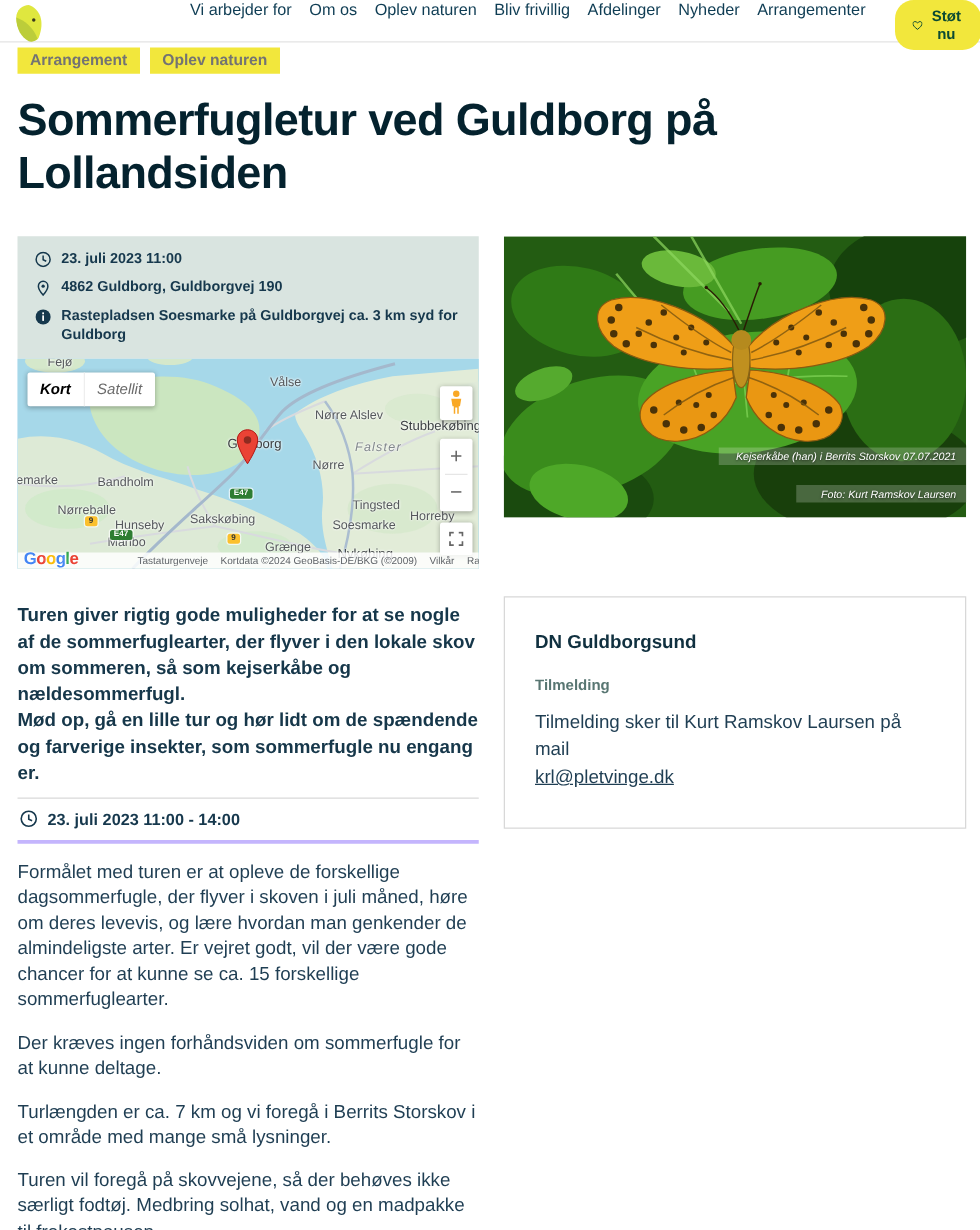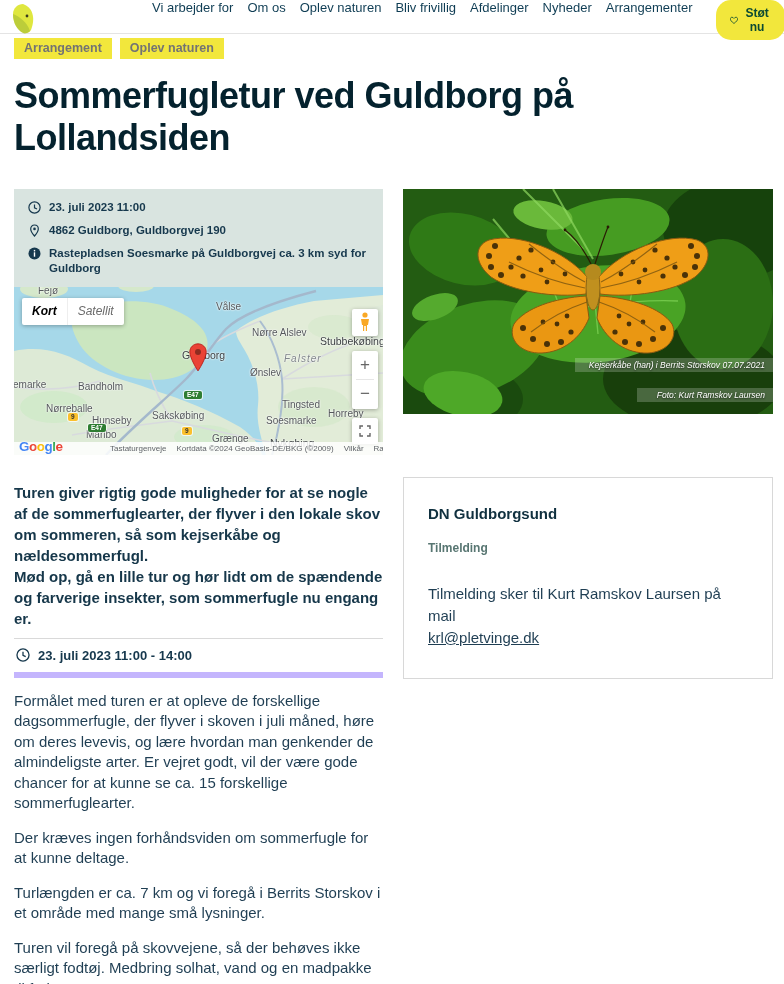--- a/index.html
+++ b/index.html
@@ -68,38 +68,38 @@
     background:rgba(255,255,255,.85); display:flex; align-items:center; gap:10px;
     padding-left:96px; font-size:8px; color:#5f6368; white-space:nowrap; }
   .map-attrib span { cursor:pointer; }
   .google-logo { position:absolute; left:5px; bottom:1px; font-size:13.5px;
     font-weight:700; letter-spacing:-0.5px;
     text-shadow:0 0 2px #fff, 0 0 3px #fff; cursor:pointer; }
   .g-blue{color:#4285F4}.g-red{color:#EA4335}.g-yellow{color:#FBBC05}.g-green{color:#34A853}
 
   
   .intro { margin-top:27px; font-size:15px; font-weight:700; line-height:21px; color:#16374a; }
-  .sched-wrap { margin-top:9px; border-top:1px solid #d9d9d9; border-bottom:6px solid #c4b5fd; }
+  .sched-wrap { margin-top:9px; border-top:1px solid #d9d9d9; border-bottom:3px solid #c4b5fd; }
   .sched { display:flex; align-items:center; gap:8px; padding:9px 2px; font-size:13px;
     font-weight:700; color:#16384d; }
   .bodytext { margin-top:13px; font-size:15px; line-height:20.5px; color:#1f3e53; }
   .bodytext p { margin:0 0 14px; }
 
   
   .photo { position:relative; width:370px; height:225px; overflow:hidden; }
   .caption { position:absolute; right:0; color:#fff; font-size:8.5px; font-style:italic;
     background:rgba(250,250,250,.22); padding:2px 8px 2px 14px;
     text-shadow:0 1px 2px rgba(0,0,0,.65); }
   .cap1 { bottom:42px; } .cap2 { bottom:12px;padding-left:20px; }
 
   
   .contact-box { margin-top:63px; border:1px solid #d8d8d8; padding:27px 24px 29px; }
   .contact-title { font-size:15px; font-weight:700; color:#10303f; }
   .contact-label { margin-top:19px; font-size:12px; font-weight:700; color:#587672; }
-  .contact-text { margin-top:28px; font-size:15px; line-height:22px; color:#1f3e53; }
+  .contact-text { margin-top:12px; font-size:15px; line-height:22px; color:#1f3e53; }
   .contact-email { color:#1f3e53; text-decoration:underline; cursor:pointer; }
 </style>
 </head>
 <body>
 
 <div class="header">
   <svg class="logo" viewBox="0 0 28 32">
     <path d="M13,1 C22,4 26,14 21,27 C20,29 18,30 15,30 C8,27 3,20 3,11 C3,5 8,1 13,1 Z" fill="#dfe73f"></path>
     <path d="M3,11 C9,13 17,19 20,28 C18,30 15,31 13,30 C7,27 3,20 3,11 Z" fill="#bccd3a"></path>
     <circle cx="17" cy="13" r="1.4" fill="#3a3a1e"></circle>
@@ -189,21 +189,21 @@
 
         <path d="M92,168 C120,138 152,112 172,92 C186,78 200,55 212,42 C226,28 256,16 302,4" fill="none" stroke="#a4b8cc" stroke-width="2.4"></path>
         <path d="M258,168 C266,140 270,115 268,92 C266,72 258,50 246,34" fill="none" stroke="#aabdd0" stroke-width="2"></path>
       </svg>
 
       <span class="map-label" style="left:24px;top:-2px">Fejø</span>
       <span class="map-label" style="left:202px;top:14px">Vålse</span>
       <span class="map-label" style="left:238px;top:40px">Nørre Alslev</span>
       <span class="map-label big" style="left:306px;top:48px">Stubbekøbing</span>
       <span class="map-label region" style="left:270px;top:66px">Falster</span>
-      <span class="map-label" style="left:236px;top:80px">Ønslev</span>
+      <span class="map-label" style="left:236px;top:80px">Nørre</span>
       <span class="map-label" style="left:-6px;top:92px">kemarke</span>
       <span class="map-label" style="left:64px;top:94px">Bandholm</span>
       <span class="map-label" style="left:32px;top:116px">Nørreballe</span>
       <span class="map-label" style="left:78px;top:128px">Hunseby</span>
       <span class="map-label" style="left:138px;top:123px">Sakskøbing</span>
       <span class="map-label" style="left:268px;top:112px">Tingsted</span>
       <span class="map-label" style="left:314px;top:121px">Horreby</span>
       <span class="map-label" style="left:252px;top:128px">Soesmarke</span>
       <span class="map-label" style="left:72px;top:142px">Maribo</span>
       <span class="map-label" style="left:198px;top:146px">Grænge</span>

